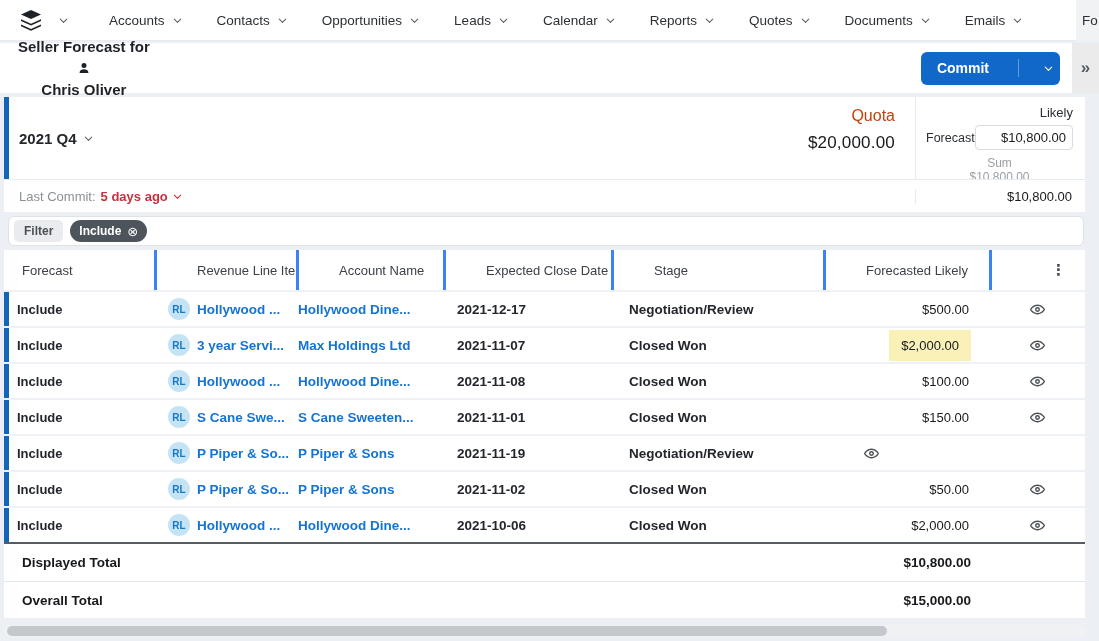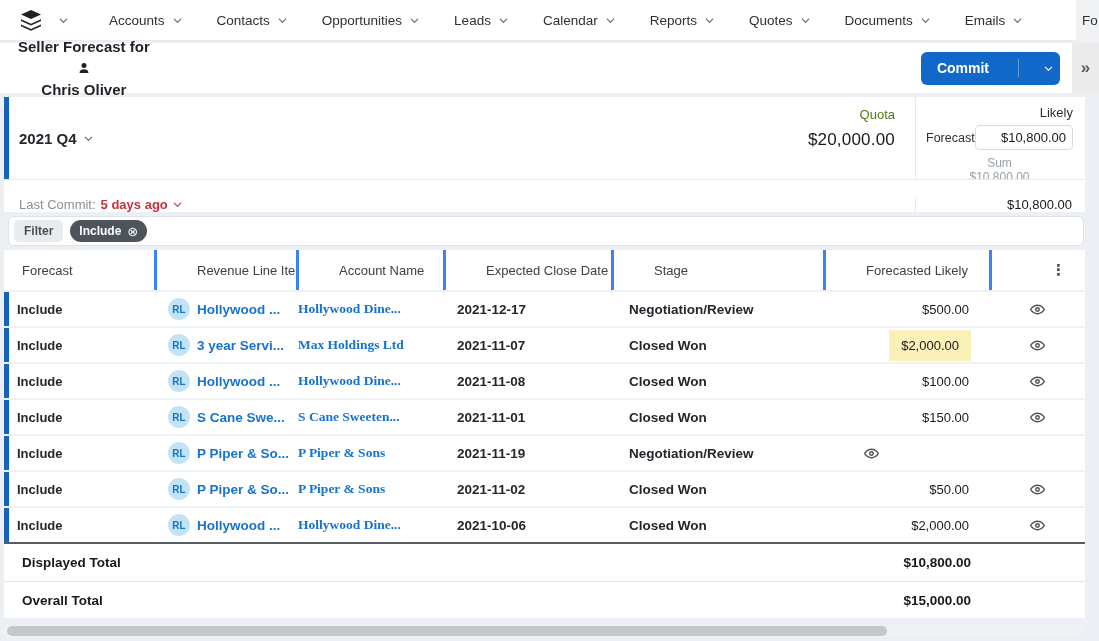--- a/index.html
+++ b/index.html
@@ -26,30 +26,30 @@
   .commit-btn .chev path { stroke:#fff; }
   .expand-strip { width:27px; background:#ebebeb; display:flex; align-items:center; justify-content:center; font-size:17px; font-weight:700; color:#555a60; cursor:pointer; }
 
   
   .card { background:#fff; margin:0 14px 0 4px; position:relative; }
   .bluebar::before { content:""; position:absolute; left:0; top:0; bottom:0; width:5px; background:#1464b8; }
 
   .quota-card { margin-top:4px; height:82px; display:flex; align-items:stretch; }
   .period-zone { flex:1; display:flex; align-items:center; padding-left:15px; gap:6px; font-size:15px; font-weight:600; color:#23272d; cursor:pointer; }
   .quota-zone { width:250px; text-align:right; padding:10px 20px 0 0; }
-  .quota-label { font-size:13px; color:#4d7c0f; }
+  .quota-label { font-size:16px; color:#c2410c; }
   .quota-value { font-size:17px; color:#17191c; margin-top:8px; letter-spacing:.2px; }
   .likely-zone { width:170px; border-left:1px solid #e7eaee; padding:8px 12px 0 10px; }
   .likely-label { font-size:13px; color:#2b2f34; text-align:right; }
   .forecast-line { display:flex; align-items:center; justify-content:space-between; margin-top:5px; }
   .forecast-lbl { font-size:12.5px; color:#2b2f34; }
   .forecast-input { border:1px solid #d8dce1; border-radius:4px; font-size:13px; color:#17191c; padding:4px 6px; width:98px; text-align:right; background:#fff; font-family:inherit; }
   .sum-line { display:flex; align-items:center; justify-content:space-between; margin-top:6px; color:#9aa0a7; font-size:12px;flex-direction:column; }
 
-  .commit-row { border-top:1px solid #e7eaee; height:33px; display:flex; align-items:flex-end; }
+  .commit-row { border-top:1px solid #e7eaee; height:33px; display:flex; align-items:center; }
   .commit-left { flex:1; display:flex; align-items:center; gap:5px; padding-left:15px; font-size:13px; }
   .commit-lbl { color:#8b9097; }
   .commit-val { color:#c9303e; font-weight:700; cursor:pointer; display:flex; align-items:center; gap:4px; }
   .commit-spacer { width:250px; }
   .commit-amt { width:170px; border-left:1px solid #e7eaee; display:flex; align-items:center; justify-content:flex-end; padding-right:13px; font-size:13px; color:#17191c; }
 
   .filter-bar { margin:4px 15px 4px 8px; background:#fff; border:1px solid #dfe3e8; border-radius:6px; height:30px; display:flex; align-items:center; padding:0 5px; gap:7px; }
   .filter-lbl { background:#e9ebee; color:#4a4f55; font-size:12px; font-weight:700; padding:4px 10px; border-radius:5px; }
   .filter-chip { background:#4d545b; color:#fff; font-size:12px; font-weight:700; padding:4px 9px; border-radius:11px; display:flex; align-items:center; gap:6px; cursor:pointer; }
   .chip-x { font-size:13px; line-height:1; font-weight:400; }
@@ -64,21 +64,21 @@
   .thead .c2, .thead .c4 { padding-left:14px; }
   .thead .c6 { justify-content:flex-start; padding-left:18px; border-left:none; }
   .thead .c7 { justify-content:center; padding-left:0; font-weight:700; font-size:15px; color:#4a4f55; cursor:pointer; }
   .datarow { height:36px; background:#fff; border-top:2px solid #eef1f5; position:relative; }
   .datarow::before { content:""; position:absolute; left:0; top:0; bottom:0; width:5px; background:#1464b8; }
   .datarow .cell { display:flex; align-items:center; overflow:hidden; white-space:nowrap; }
   .fcast { padding-left:13px; font-size:13px; font-weight:700; color:#23272d; }
   .rli { padding-left:14px; gap:7px; }
   .rl-badge { flex:0 0 auto; width:22px; height:22px; border-radius:50%; background:#c4e4f6; color:#1777c4; font-size:10px; font-weight:700; display:flex; align-items:center; justify-content:center; }
   .link { color:#1673d2; font-weight:700; font-size:13.5px; text-decoration:none; overflow:hidden; text-overflow:clip; white-space:nowrap; cursor:pointer; }
-  .acct { padding-left:2px;font-family:Liberation Serif, serif; }
+  .acct { padding-left:2px; }
   .cdate { padding-left:14px; font-size:13.5px; font-weight:700; color:#23272d; }
   .stage { padding-left:18px; font-size:13.5px; font-weight:700; color:#23272d; }
   .amt { justify-content:flex-end; padding-right:18px; font-size:13px; color:#17191c; }
   .amt span { padding:8px 2px; }
   .amt span.hl { background:#f9f1b8; padding:8px 12px; }
   .actions { justify-content:center; }
   .eye { cursor:pointer; display:flex; }
   .eye svg path { fill:#4a4f55; }
 
   .totals { border-top:2px solid #565c63; }

